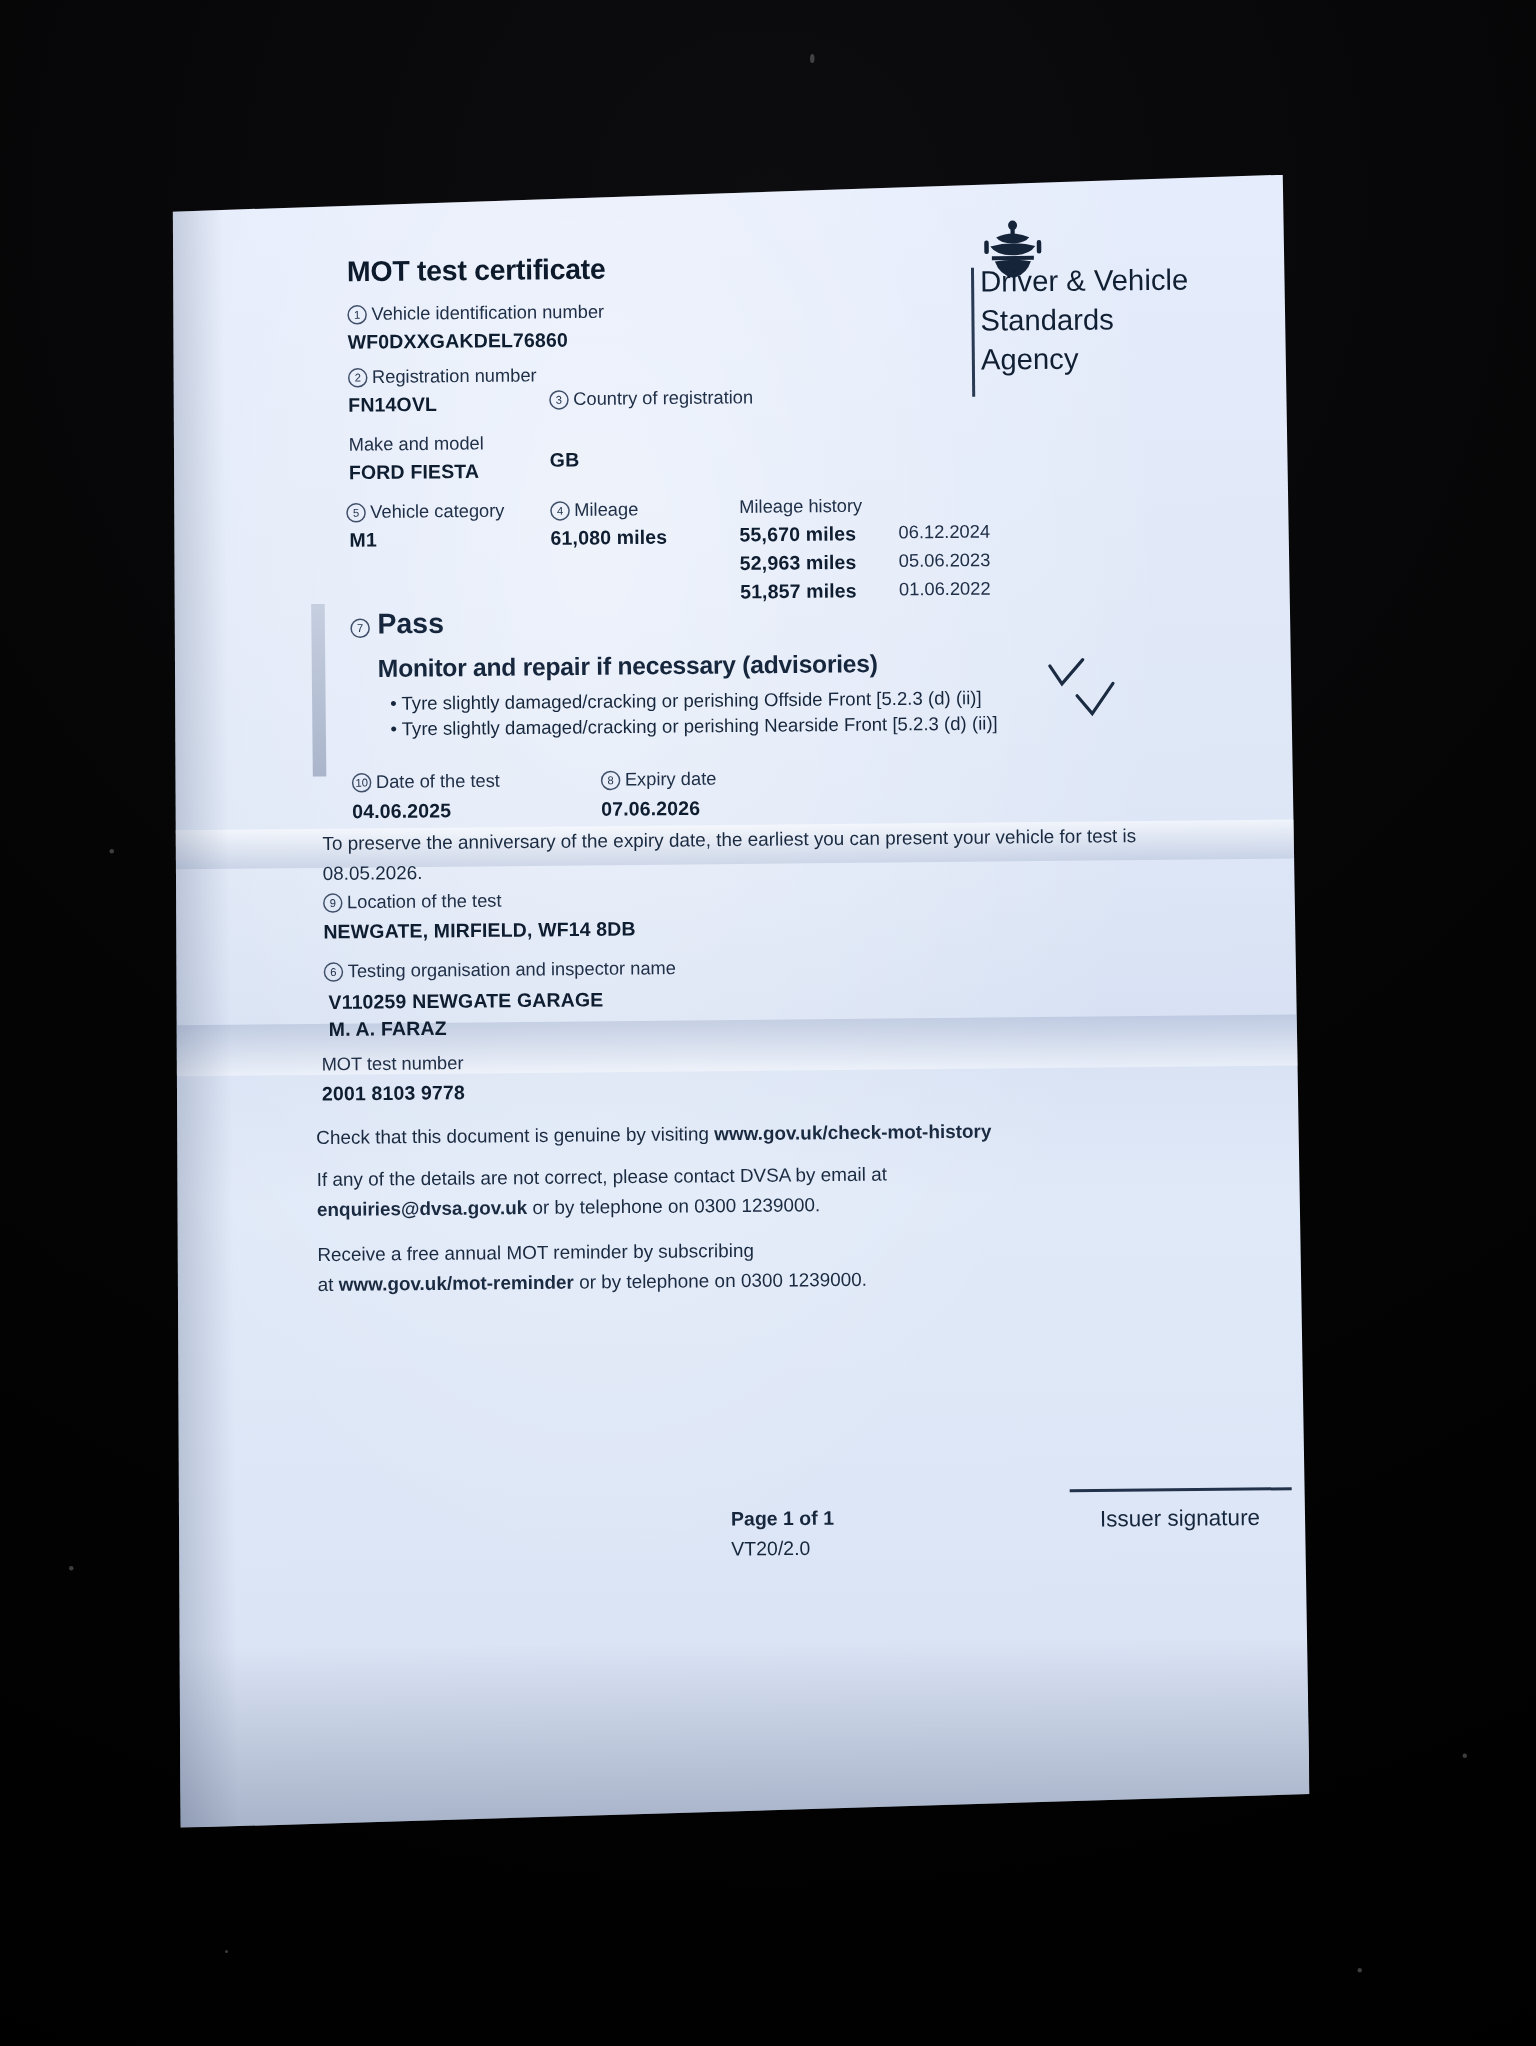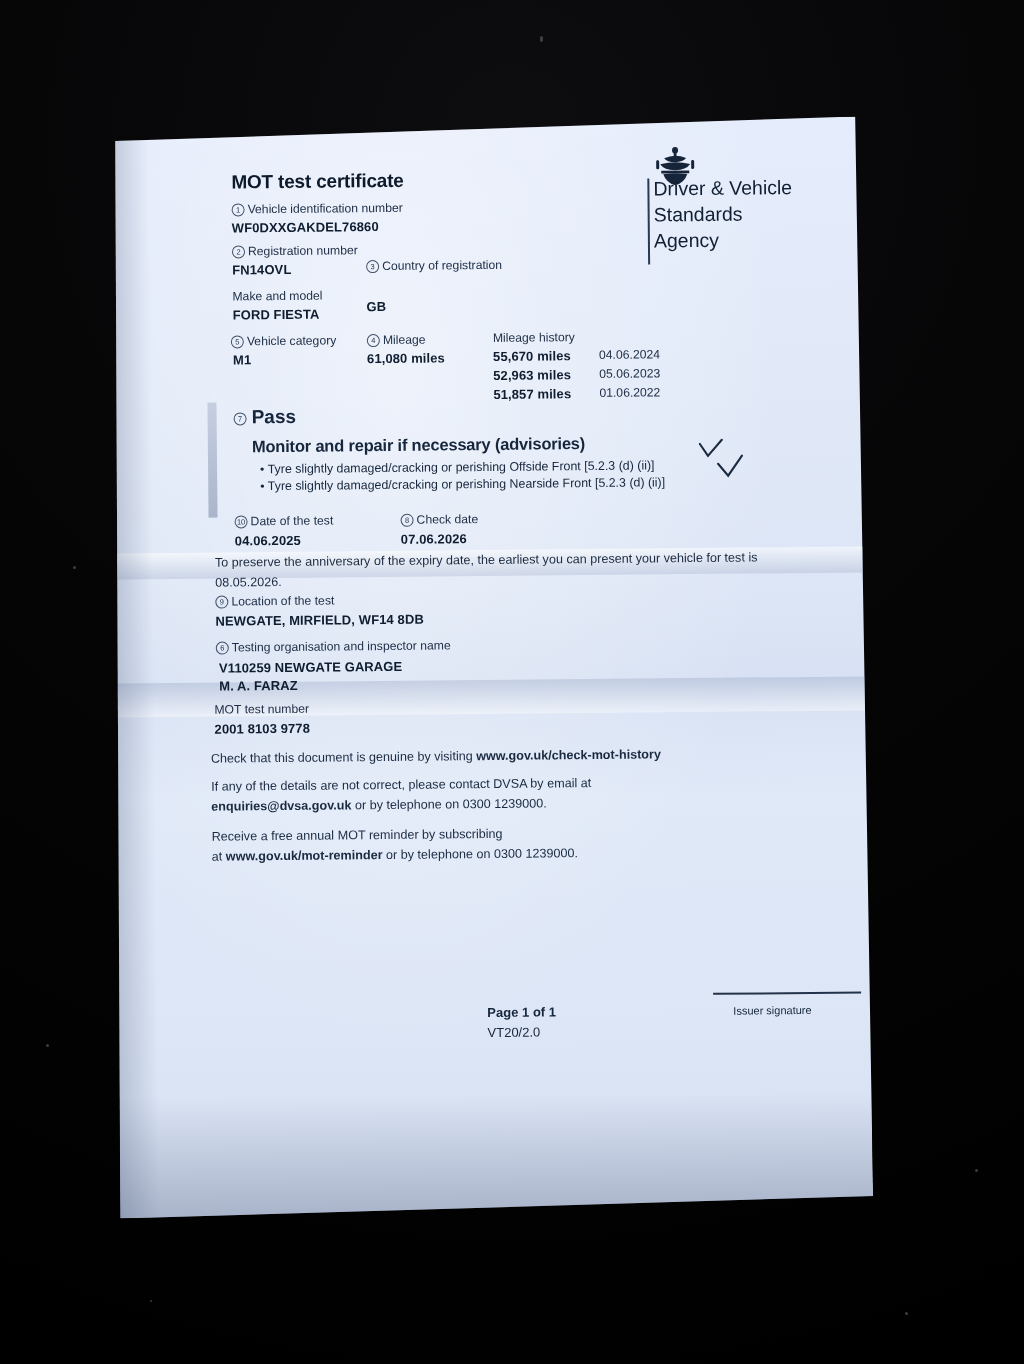--- a/index.html
+++ b/index.html
@@ -154,21 +154,21 @@
   .para { position: absolute; font-size: 12.6px; color: #1a2a40; }
   .para b { font-weight: bold; }
 
   #sig-line {
     position: absolute;
     left: 598px; top: 875px;
     width: 148px; height: 1.5px;
     background: #223category;
     background: #22324a;
   }
-  #sig-label { left: 618px; top: 886px; font-size: 11px; }
+  #sig-label { left: 618px; top: 886px; font-size: 15px; }
   #page-of { left: 372px; top: 885px; font-size: 13px; font-weight: bold; }
   #vt { left: 372px; top: 905px; font-size: 13px; }
 </style>
 </head>
 <body>
 
 <div id="backdrop">
   <div class="speck" style="left:540px;top:36px;width:3px;height:6px;"></div>
   <div class="speck" style="left:73px;top:566px;width:3px;height:3px;"></div>
   <div class="speck" style="left:46px;top:1044px;width:3px;height:3px;"></div>
@@ -232,21 +232,21 @@
       <div class="t val" style="left:124px;top:230px;">M1</div>
 
       <div class="t lbl" style="left:258px;top:212px;">
         <span class="num">4</span><span>Mileage</span>
       </div>
       <div class="t val" style="left:258px;top:230px;">61,080 miles</div>
 
       <div class="t lbl" style="left:384px;top:211px;">Mileage history</div>
 
       <div class="t val" style="left:384px;top:229px;">55,670 miles</div>
-      <div class="t lbl" style="left:490px;top:229px;">04.06.2024</div>
+      <div class="t lbl" style="left:490px;top:229px;">06.12.2024</div>
 
       <div class="t val" style="left:384px;top:248px;">52,963 miles</div>
       <div class="t lbl" style="left:490px;top:248px;">05.06.2023</div>
 
       <div class="t val" style="left:384px;top:267px;">51,857 miles</div>
       <div class="t lbl" style="left:490px;top:267px;">01.06.2022</div>
 
       <div id="pass-bar"></div>
       <div class="t" style="left:124px;top:288px;">
         <span class="num">7</span>
@@ -260,21 +260,21 @@
         <path d="M2 6 L10 18 L24 2" stroke="#1b2b42" stroke-width="2.1" fill="none" stroke-linecap="round"></path>
         <path d="M20 26 L30 38 L44 18" stroke="#1b2b42" stroke-width="2.1" fill="none" stroke-linecap="round"></path>
       </svg>
 
       <div class="t lbl" style="left:124px;top:392px;">
         <span class="num">10</span><span>Date of the test</span>
       </div>
       <div class="t val" style="left:124px;top:411px;">04.06.2025</div>
 
       <div class="t lbl" style="left:290px;top:392px;">
-        <span class="num">8</span><span>Check date</span>
+        <span class="num">8</span><span>Expiry date</span>
       </div>
       <div class="t val" style="left:290px;top:411px;">07.06.2026</div>
 
       <div class="para" style="left:104px;top:432px;">To preserve the anniversary of the expiry date, the earliest you can present your vehicle for test is</div>
       <div class="para" style="left:104px;top:452px;">08.05.2026.</div>
 
       <div class="t lbl" style="left:104px;top:472px;">
         <span class="num">9</span><span>Location of the test</span>
       </div>
       <div class="t val" style="left:104px;top:491px;">NEWGATE, MIRFIELD, WF14 8DB</div>

